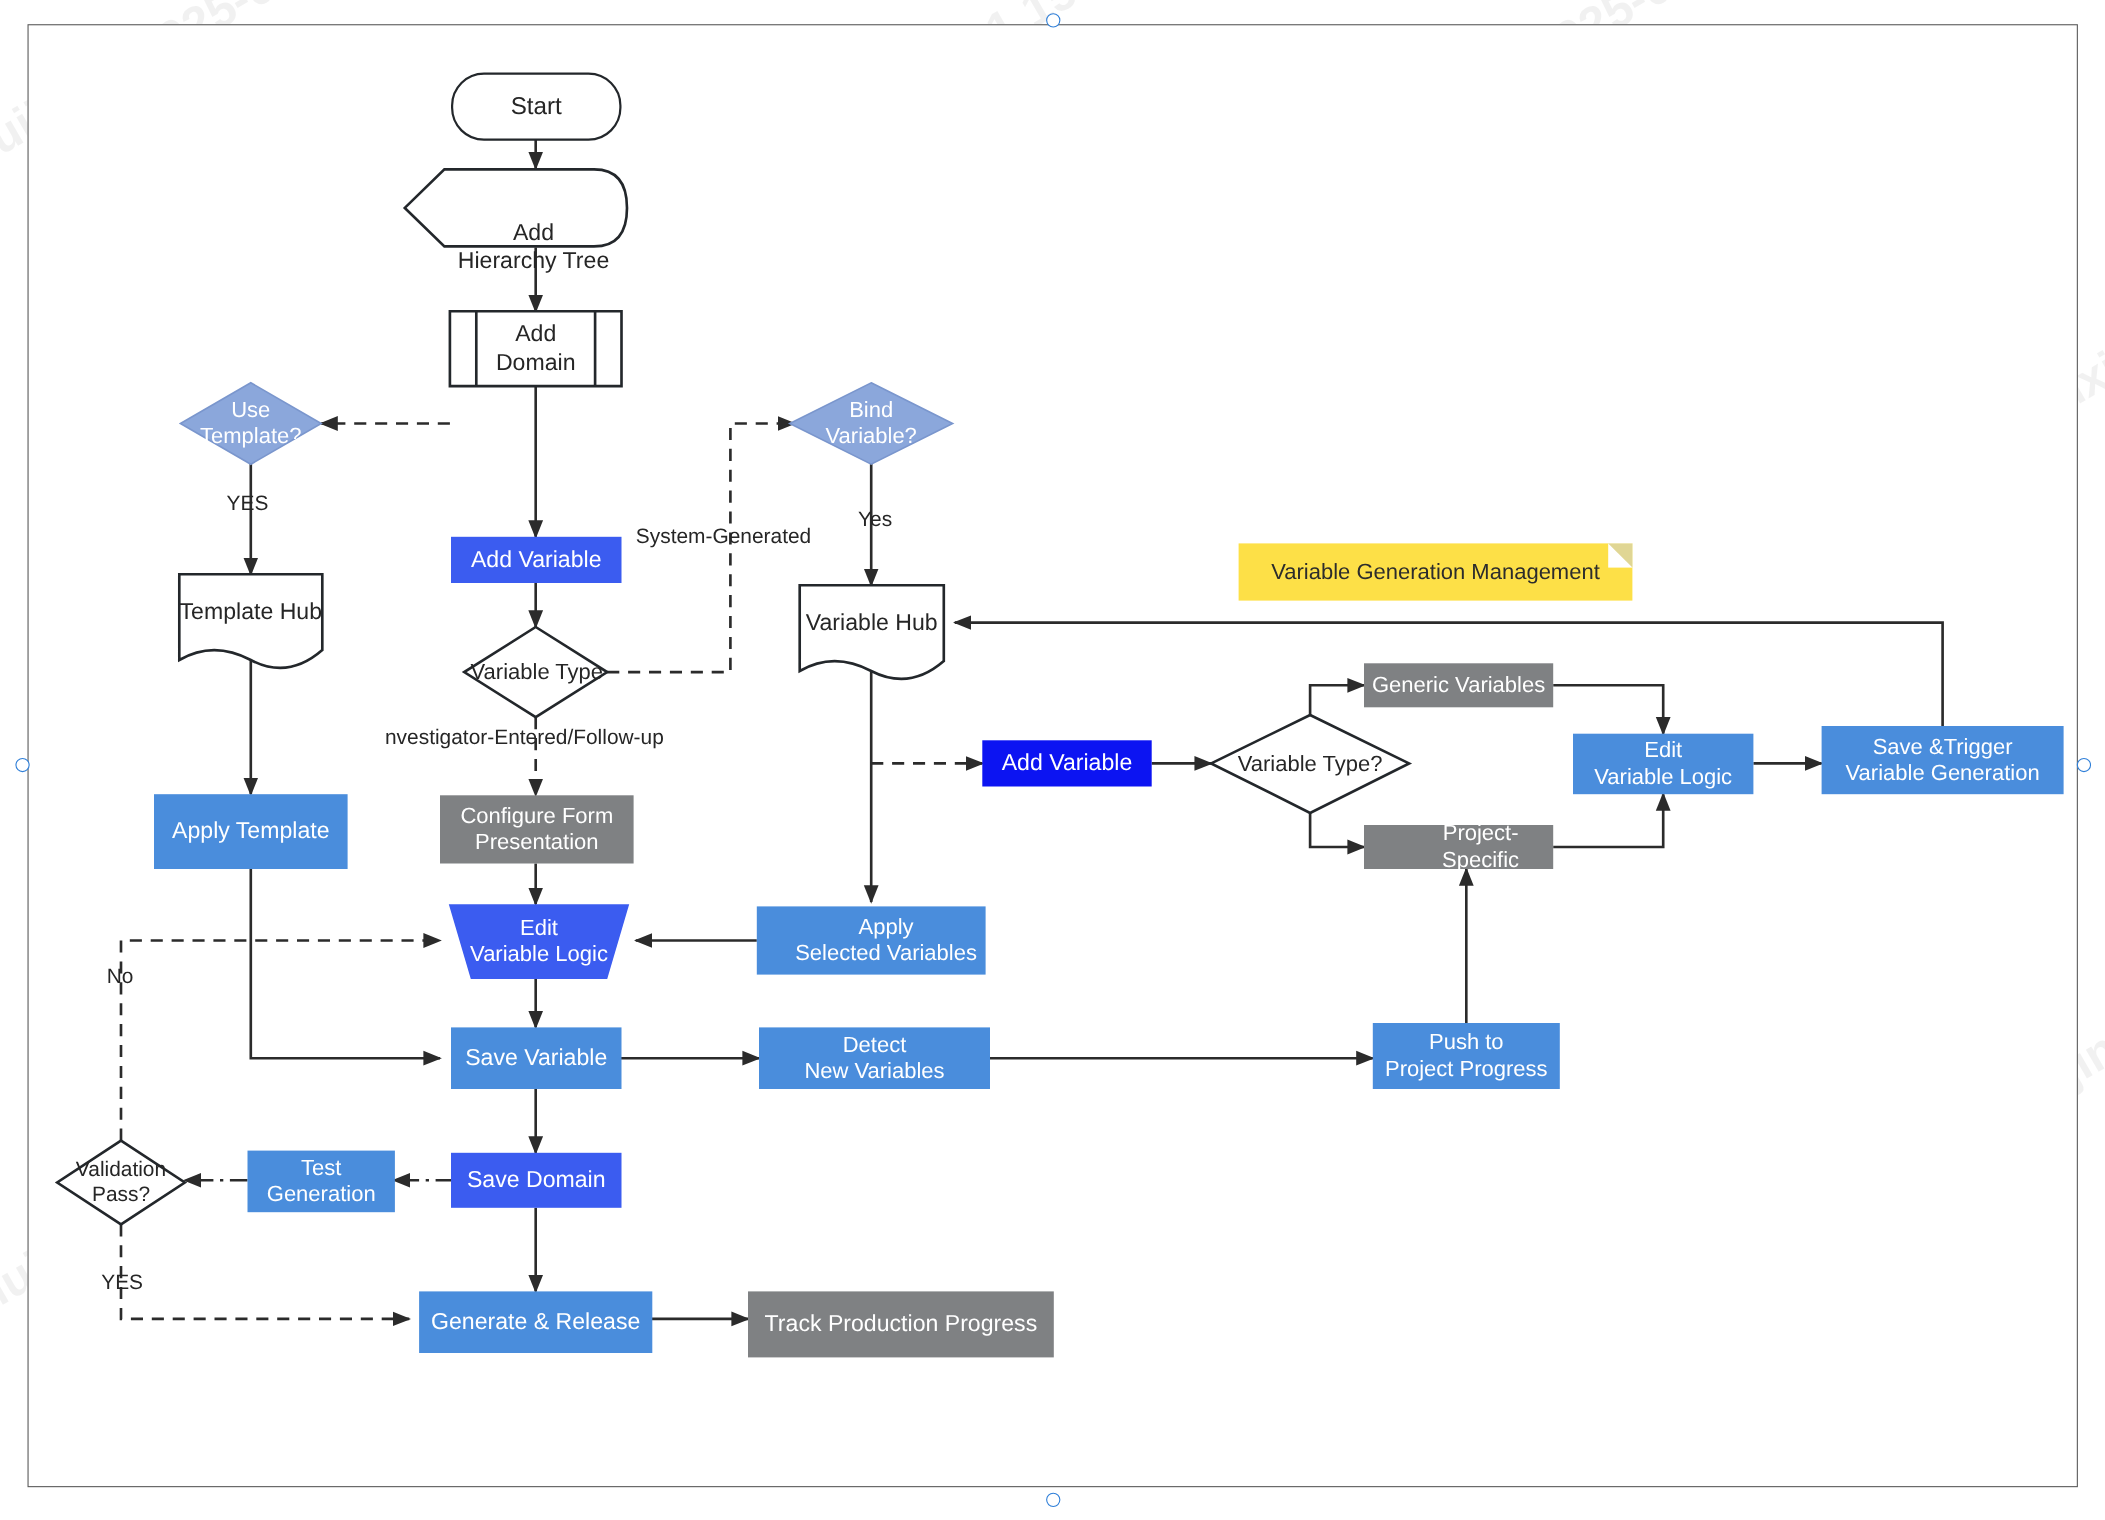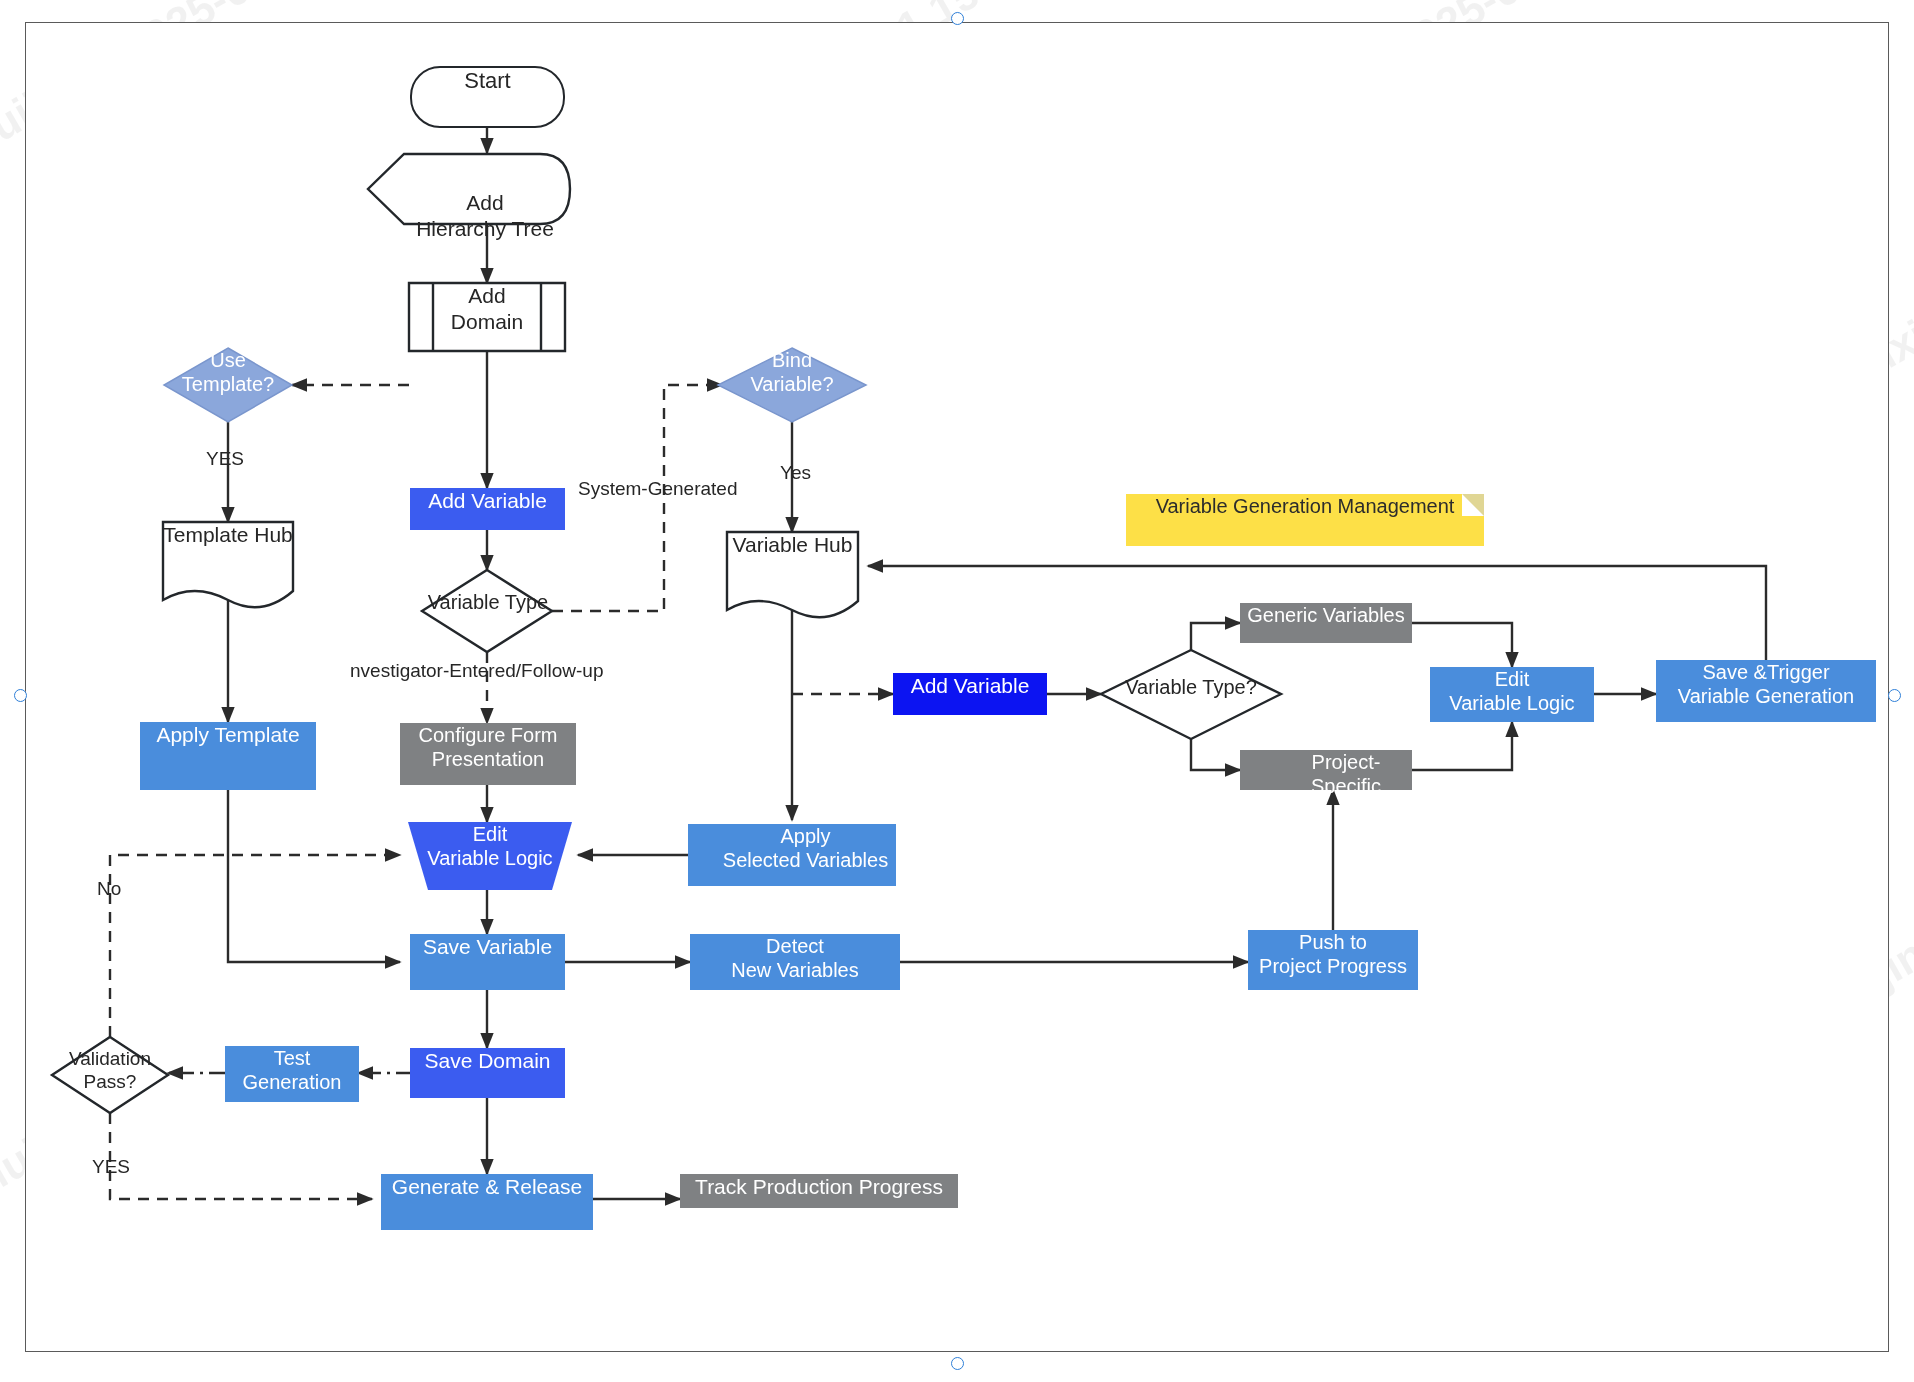--- a/index.html
+++ b/index.html
@@ -1,20 +1,20 @@
 <!DOCTYPE html>
 <html><head>
 <meta charset="utf-8">
 <style>
   html,body{margin:0;padding:0;background:#ffffff;}
   body{font-family:"Liberation Sans","DejaVu Sans",sans-serif;}
   #stage{position:relative;width:1914px;height:1382px;background:#ffffff;overflow:hidden;}
   #canvas-frame{position:absolute;left:25px;top:22px;width:1864px;height:1330px;border:1px solid #5a5a5a;background:#ffffff;box-sizing:border-box;}
   svg.layer{position:absolute;left:0;top:0;width:1914px;height:1382px;pointer-events:none;}
-  .node{position:absolute;box-sizing:border-box;display:flex;justify-content:center;text-align:center;line-height:1.22;}
+  .node{position:absolute;box-sizing:border-box;display:flex;align-items:center;justify-content:center;text-align:center;line-height:1.22;}
   .node span{display:block;white-space:pre-line;}
   .lbl{position:absolute;color:#262626;font-size:19px;white-space:nowrap;}
   
   .rect{border:0;}
   .terminator{background:#ffffff;border:2.2px solid #23272b;border-radius:30px;color:#262626;}
   .gray{background:#7f8183;color:#ffffff;}
   .blue-mid{background:#4a8ddc;color:#ffffff;}
   .blue-strong{background:#3b5cf0;color:#ffffff;}
   .blue-pure{background:#0c14f2;color:#ffffff;}
   .note{background:#fde047;color:#2c2c2c;}
@@ -196,21 +196,21 @@
   </div>
 
   <div class="node rect blue-strong" style="left:410px;top:1048px;width:155px;height:50px;font-size:21px;">
     <span>Save Domain</span>
   </div>
 
   <div class="node rect blue-mid" style="left:381px;top:1174px;width:212px;height:56px;font-size:21px;">
     <span>Generate &amp; Release</span>
   </div>
 
-  <div class="node rect gray" style="left:680px;top:1174px;width:278px;height:34px;font-size:21px;">
+  <div class="node rect gray" style="left:680px;top:1174px;width:278px;height:60px;font-size:21px;">
     <span>Track Production Progress</span>
   </div>
 
   <div class="node rect blue-mid" style="left:225px;top:1046px;width:134px;height:56px;font-size:20px;">
     <span>Test
 Generation</span>
   </div>
 
   <div class="node" style="left:52px;top:1047px;width:116px;height:56px;font-size:19px;color:#262626;">
     <span>Validation

